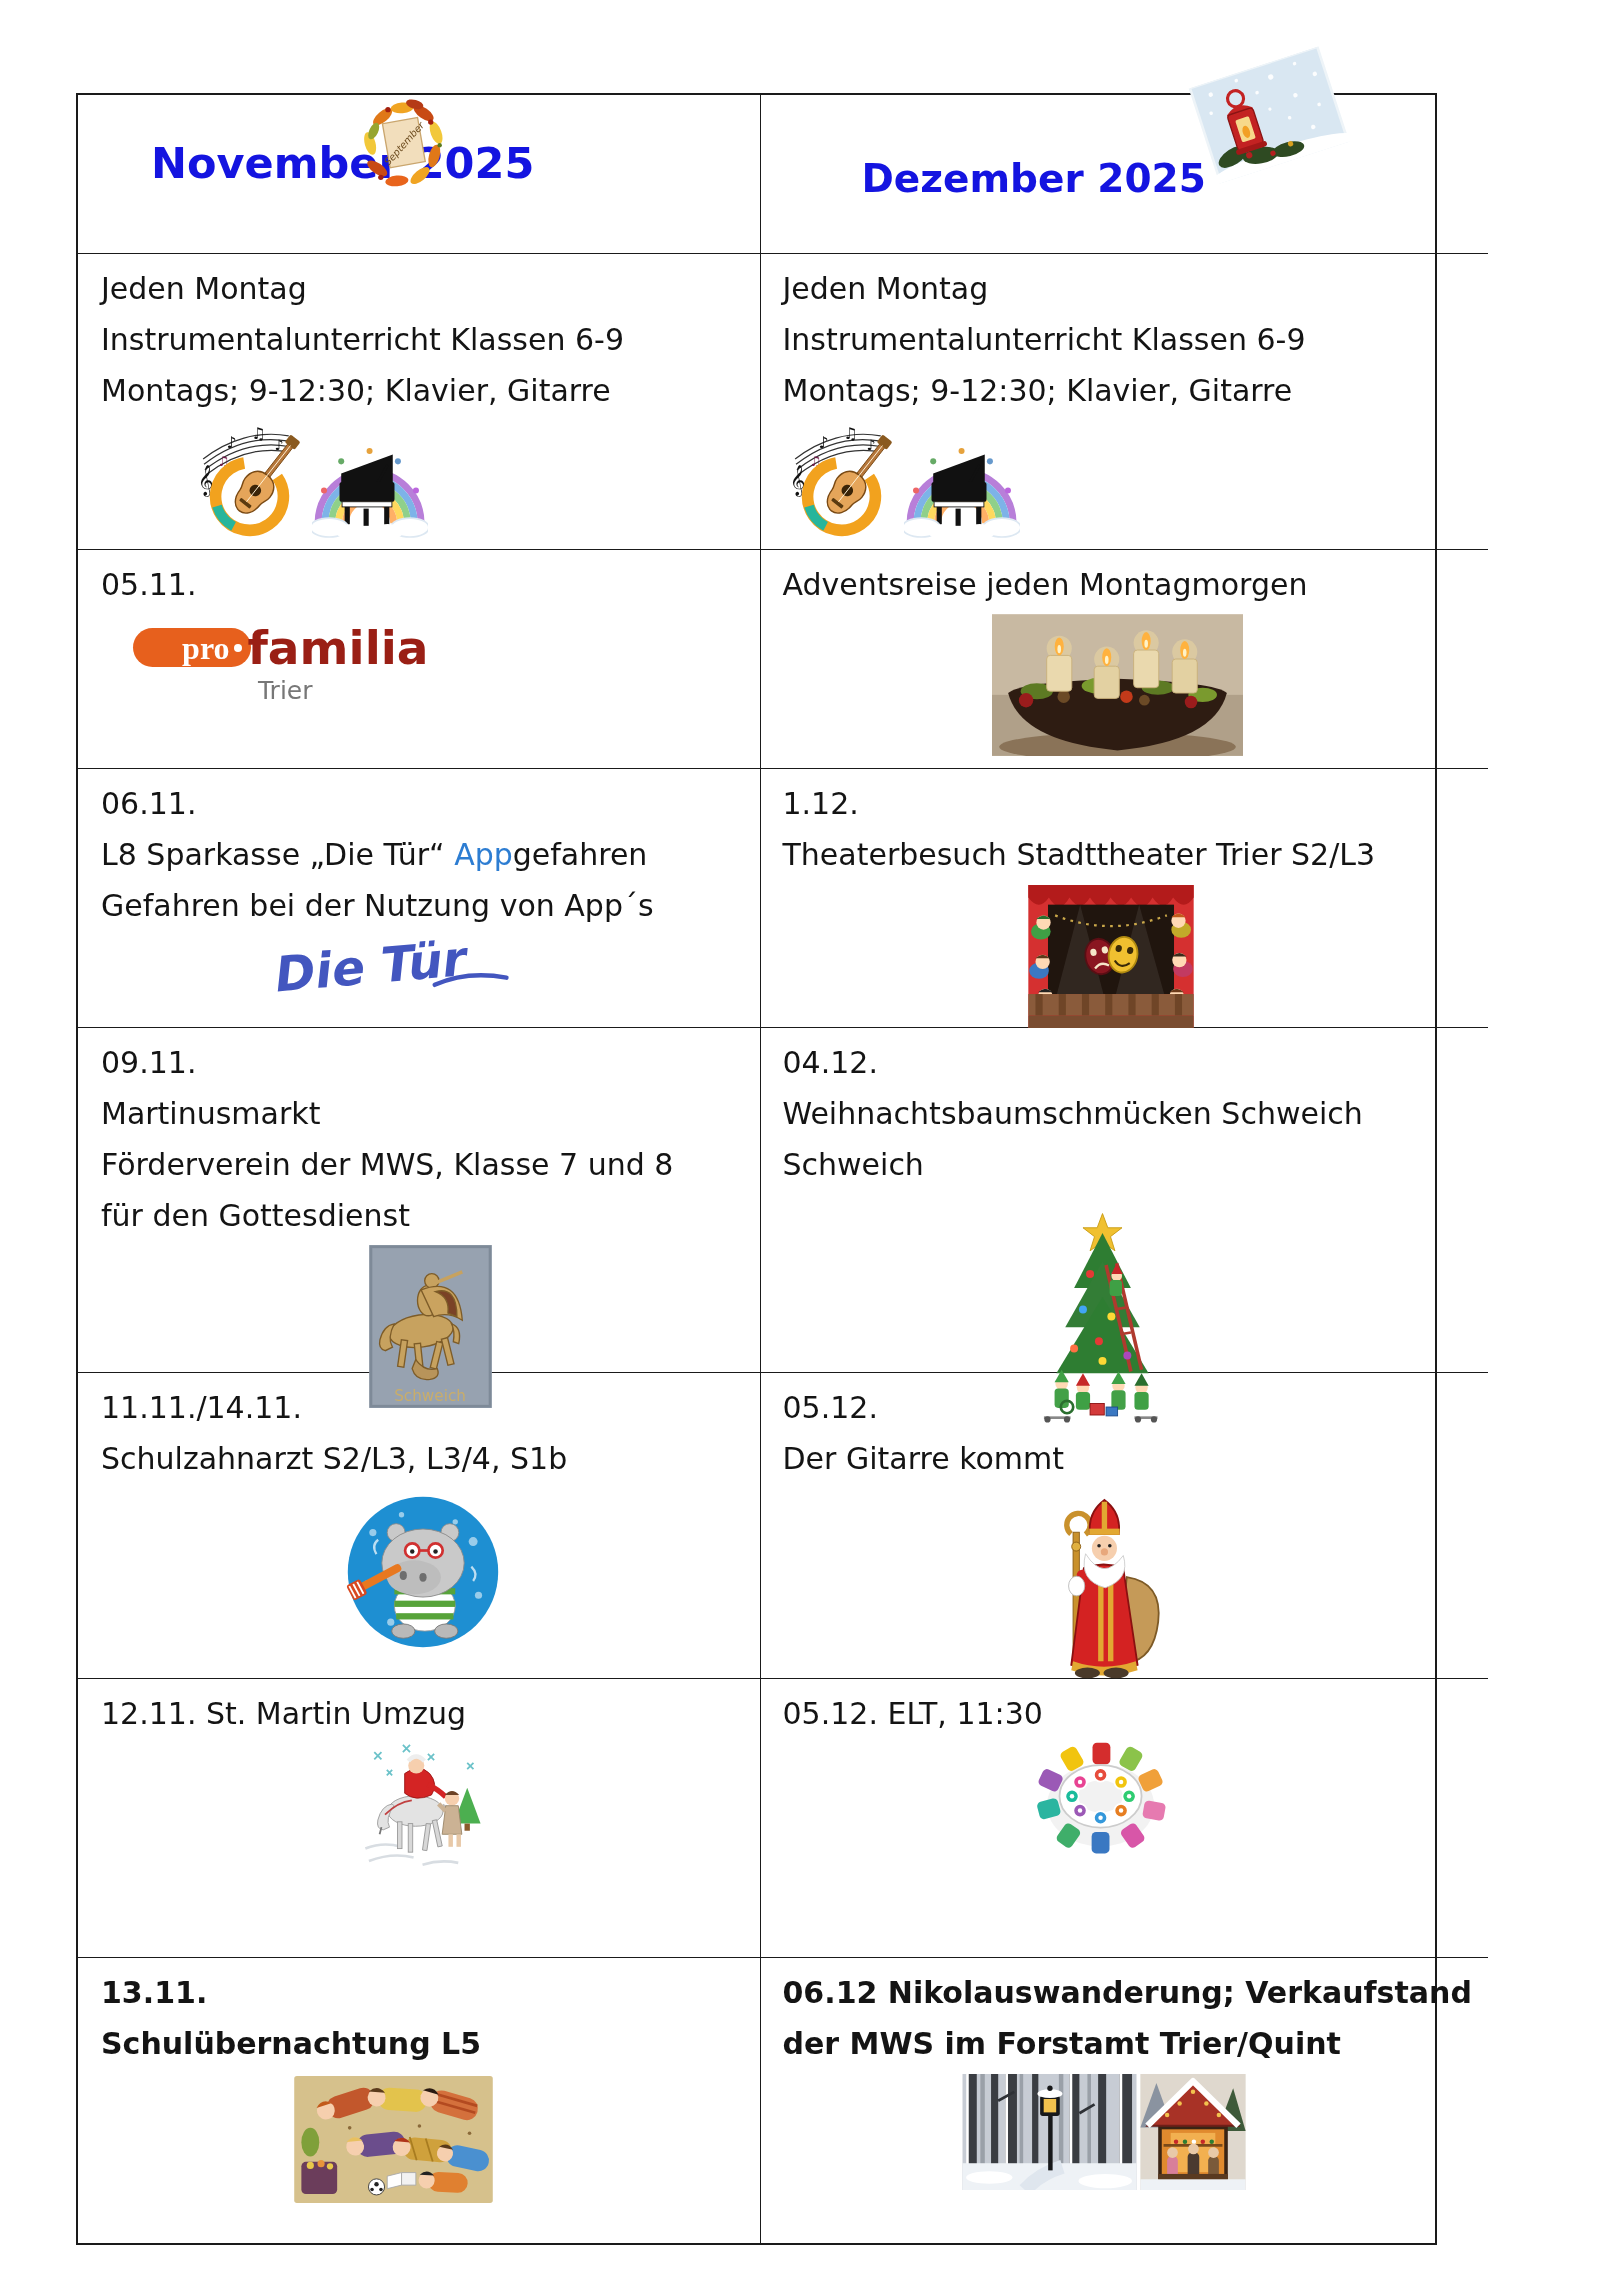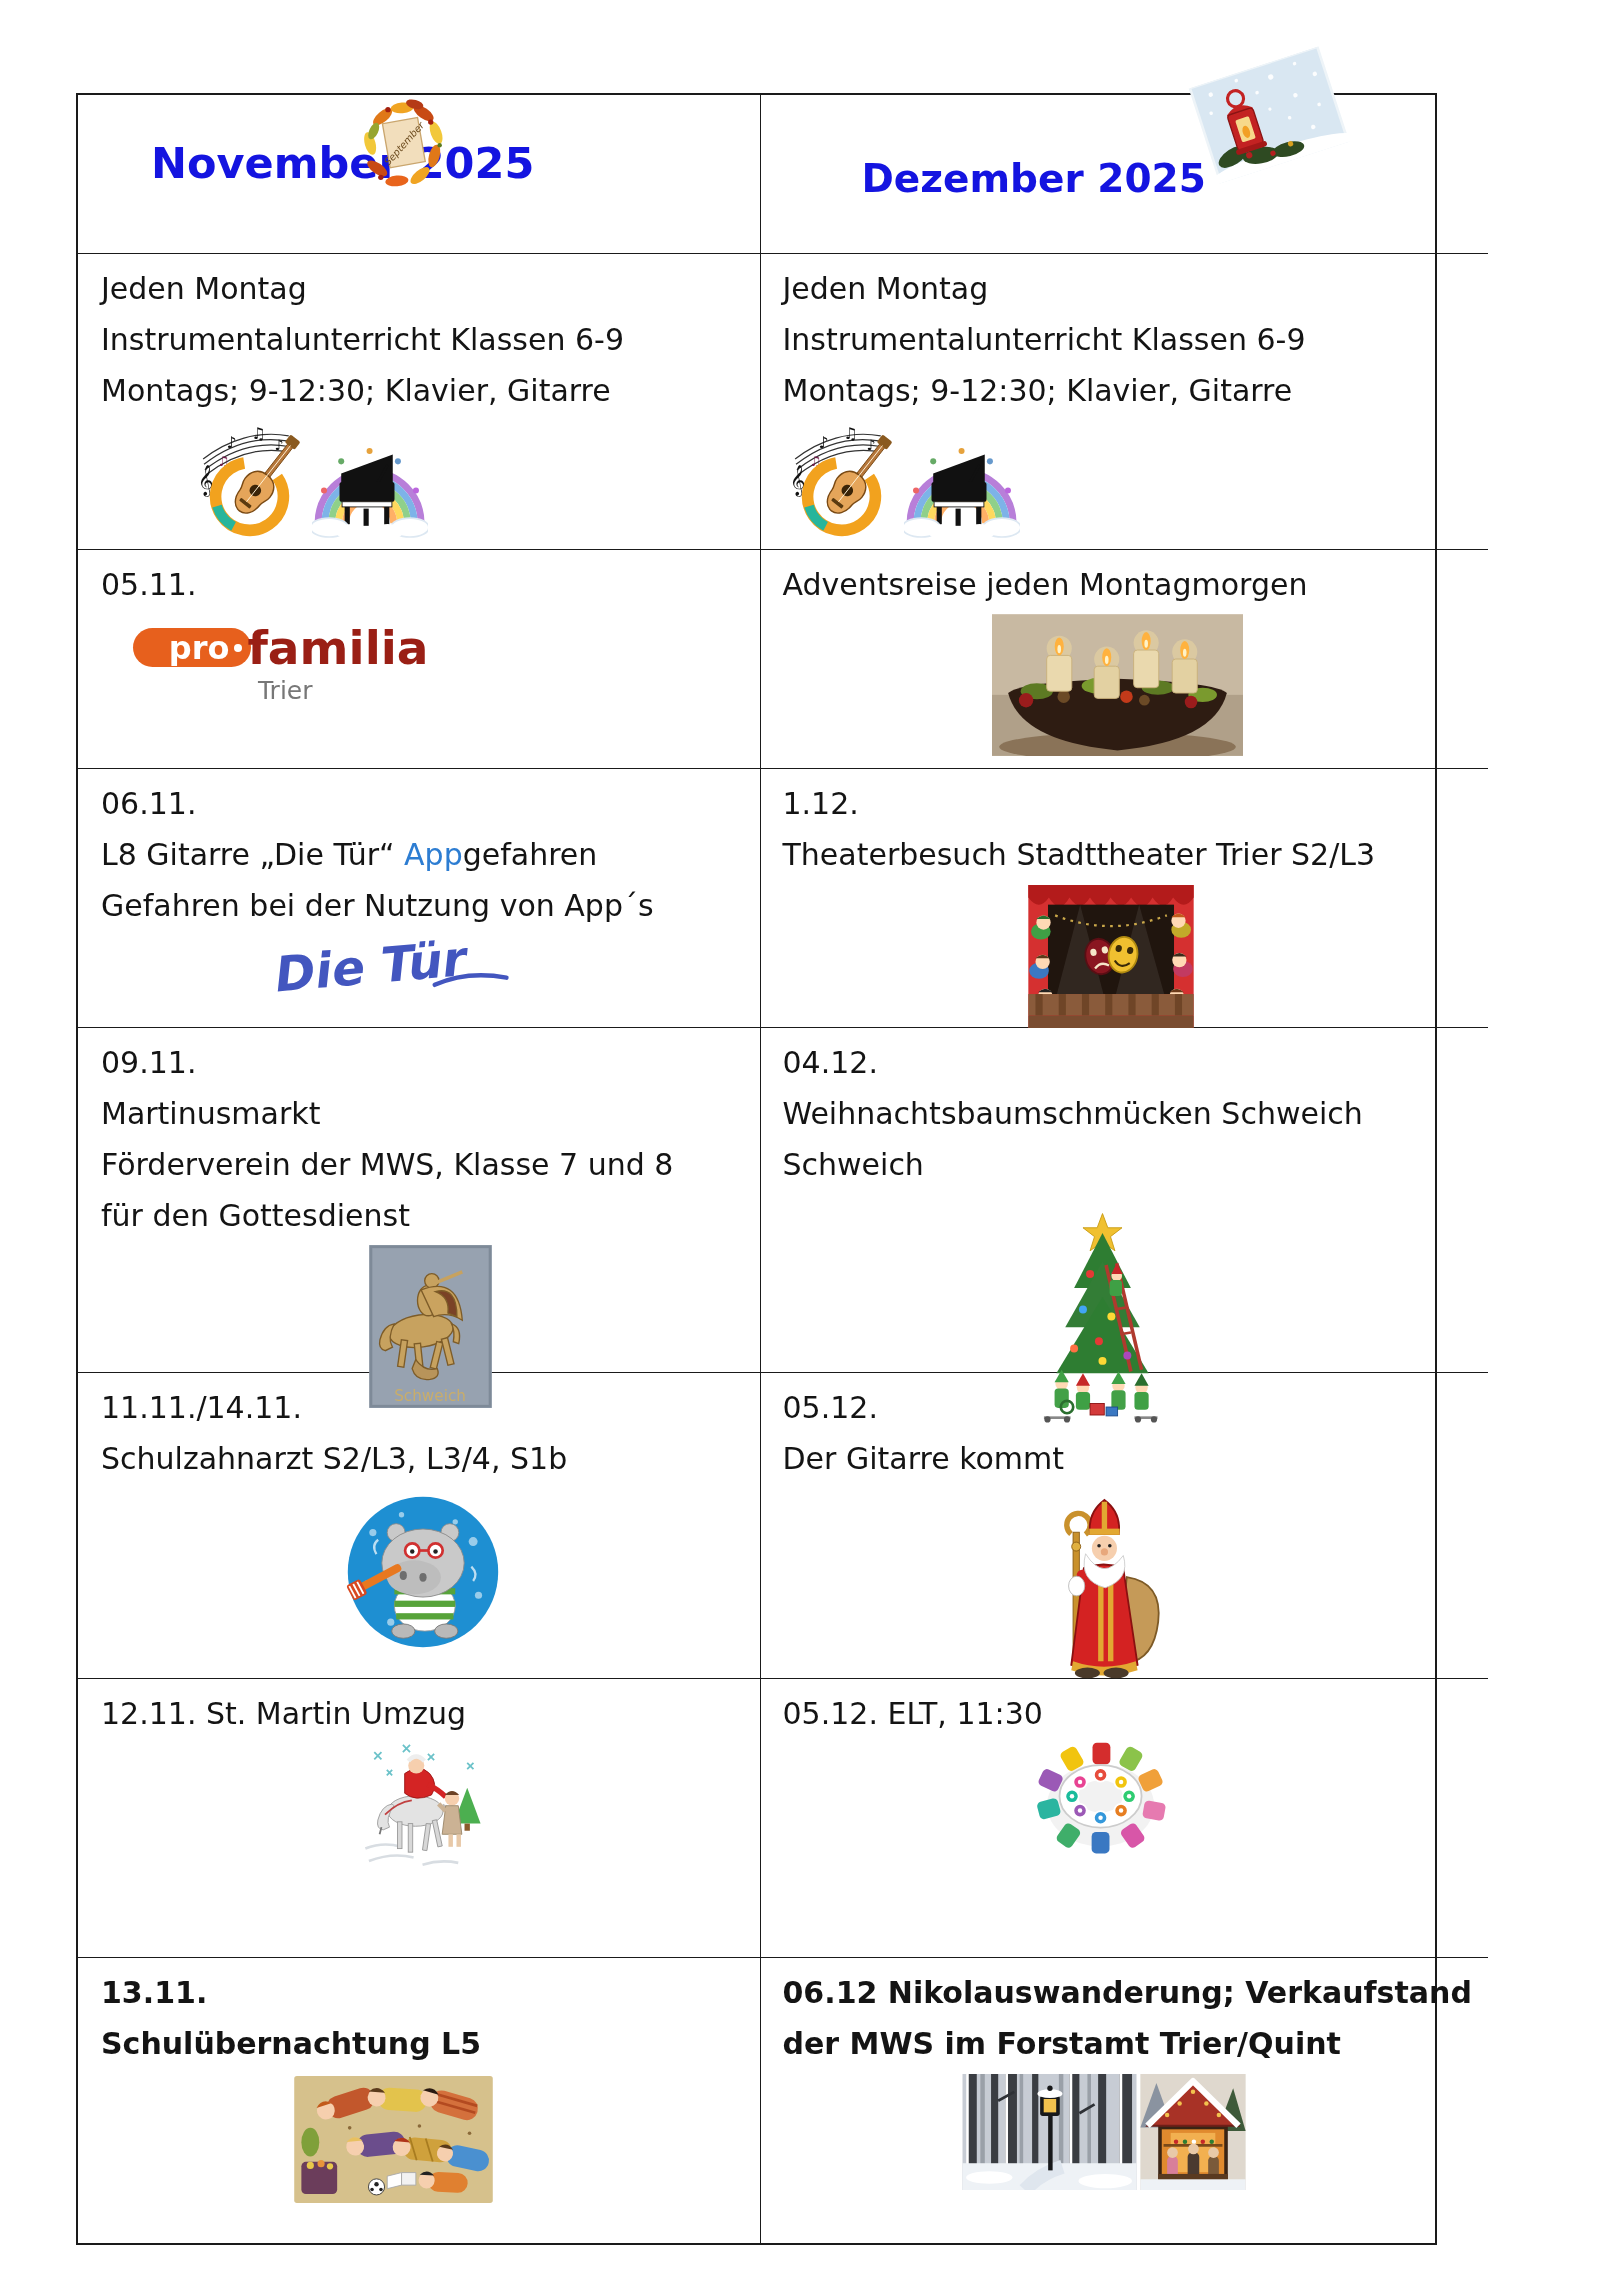--- a/index.html
+++ b/index.html
@@ -28,21 +28,21 @@
     display:inline-block;white-space:nowrap;
   }
   .hl-app{color:var(--app_blue,#2d7dd2);}
   .imgwrap{display:block;}
   .rowimgs{display:flex;align-items:flex-end;gap:9px;}
   
   .pf{margin-top:12.5px;}
   .pf-row{display:flex;align-items:center;height:50px;}
   .pf-pill{
     width:118px;height:39px;border-radius:21.5px;background:var(--profamilia_orange,#e7601d);
-    display:flex;align-items:center;justify-content:flex-end;padding-right:9px;box-sizing:border-box;
+    display:flex;align-items:center;justify-content:flex-end;padding-right:9px;box-sizing:border-box;font-family:Liberation Serif, serif;
   }
   .pf-pill span{color:#ffffff;font-weight:bold;font-size:32px;line-height:1;}
   .pf-dot{width:8px;height:8px;border-radius:50%;background:#fff;margin-left:4.5px;}
   .pf-fam{
     color:var(--profamilia_red,#9a1f15);font-weight:bold;font-size:47px;line-height:1;
     margin-left:-3.6px;letter-spacing:0px;
   }
   .pf-trier{color:var(--profamilia_gray,#777777);font-size:25px;margin:3.6px 0 0 125px;}
   svg text{font-family:"DejaVu Sans",sans-serif;}
   .lantern-wrap{position:absolute;left:439px;top:-30px;transform:rotate(-18deg);}
@@ -248,21 +248,21 @@
             <ellipse cx="172" cy="33" rx="2" ry="4.5" fill="#fff3c8"></ellipse>
           <ellipse cx="215" cy="40" rx="5" ry="10" fill="#ffb23e"></ellipse>
             <ellipse cx="215" cy="43" rx="2" ry="4.5" fill="#fff3c8"></ellipse>
         </g>
       </svg>
     </div>
   </div>
 
   <div class="cell">
     <div class="line">06.11.</div>
-    <div class="line"><span>L8 Gitarre „Die Tür“ </span><span class="hl-app">App</span><span>gefahren</span></div>
+    <div class="line"><span>L8 Sparkasse „Die Tür“ </span><span class="hl-app">App</span><span>gefahren</span></div>
     <div class="line">Gefahren bei der Nutzung von App´s</div>
     <div class="imgwrap" style="margin:0 0 0 167px;">
       <svg width="251" height="70" viewBox="0 0 280 78">
         <text x="8" y="56" font-size="54" font-style="italic" font-weight="bold" fill="#4356bf" transform="rotate(-5 140 40)">Die Tür</text>
         <path d="M186 60 Q222 44 266 52" stroke="#4356bf" stroke-width="5" fill="none" stroke-linecap="round"></path>
       </svg>
     </div>
   </div>
   <div class="cell col2">
     <div class="line">1.12.</div>

